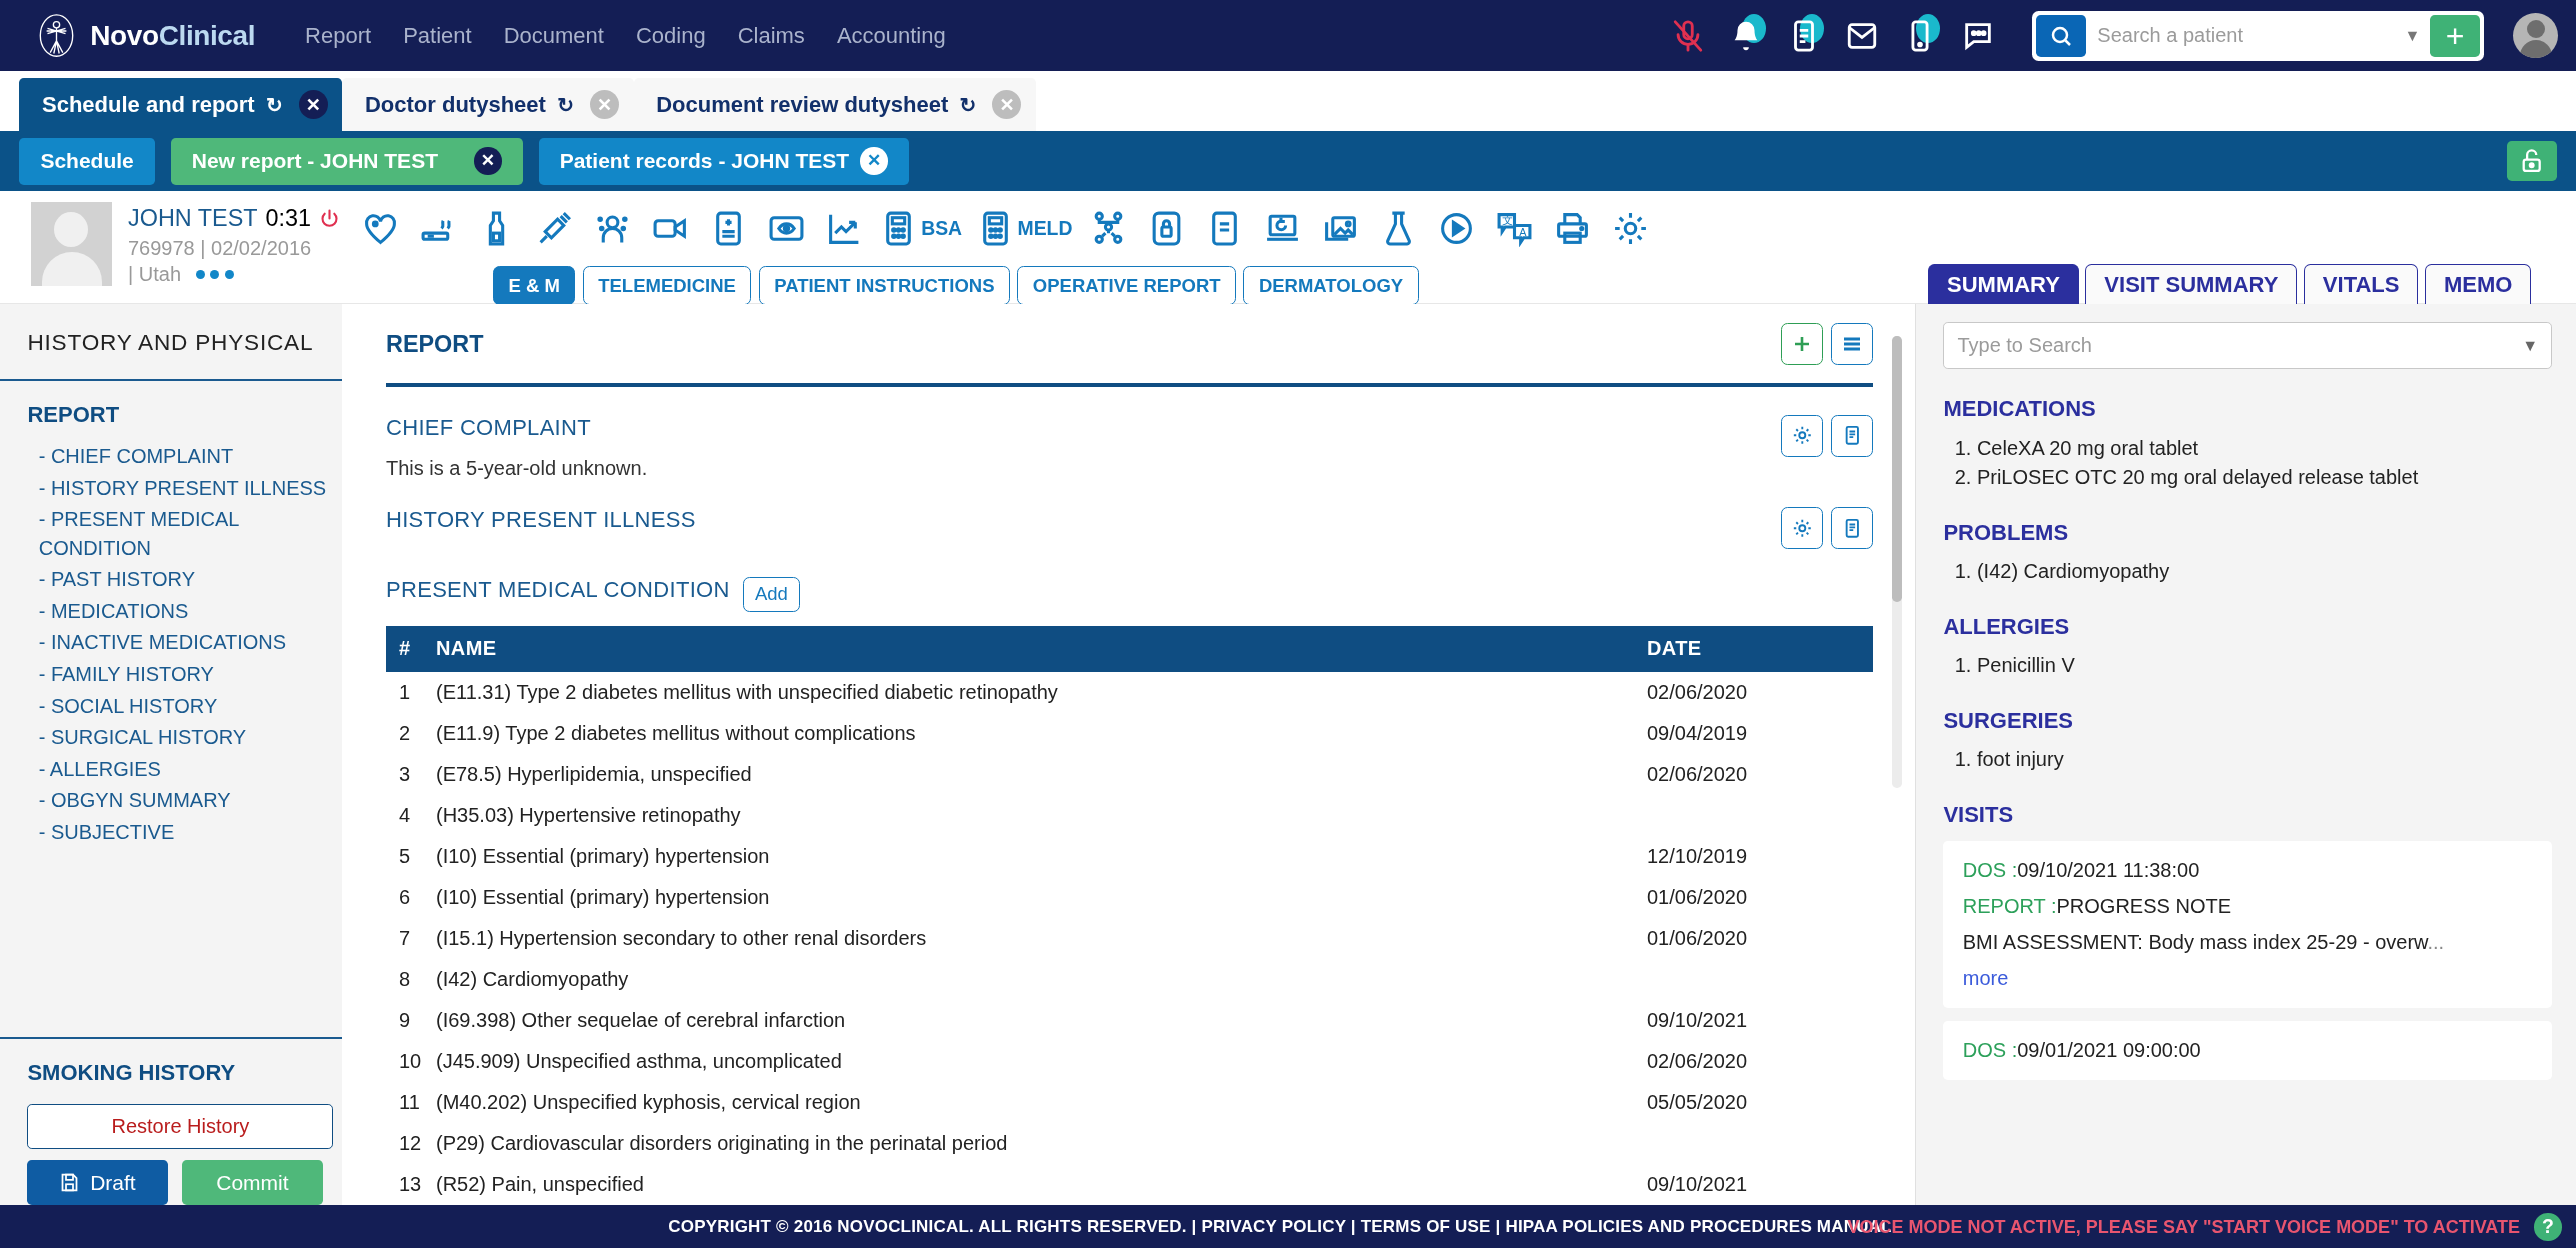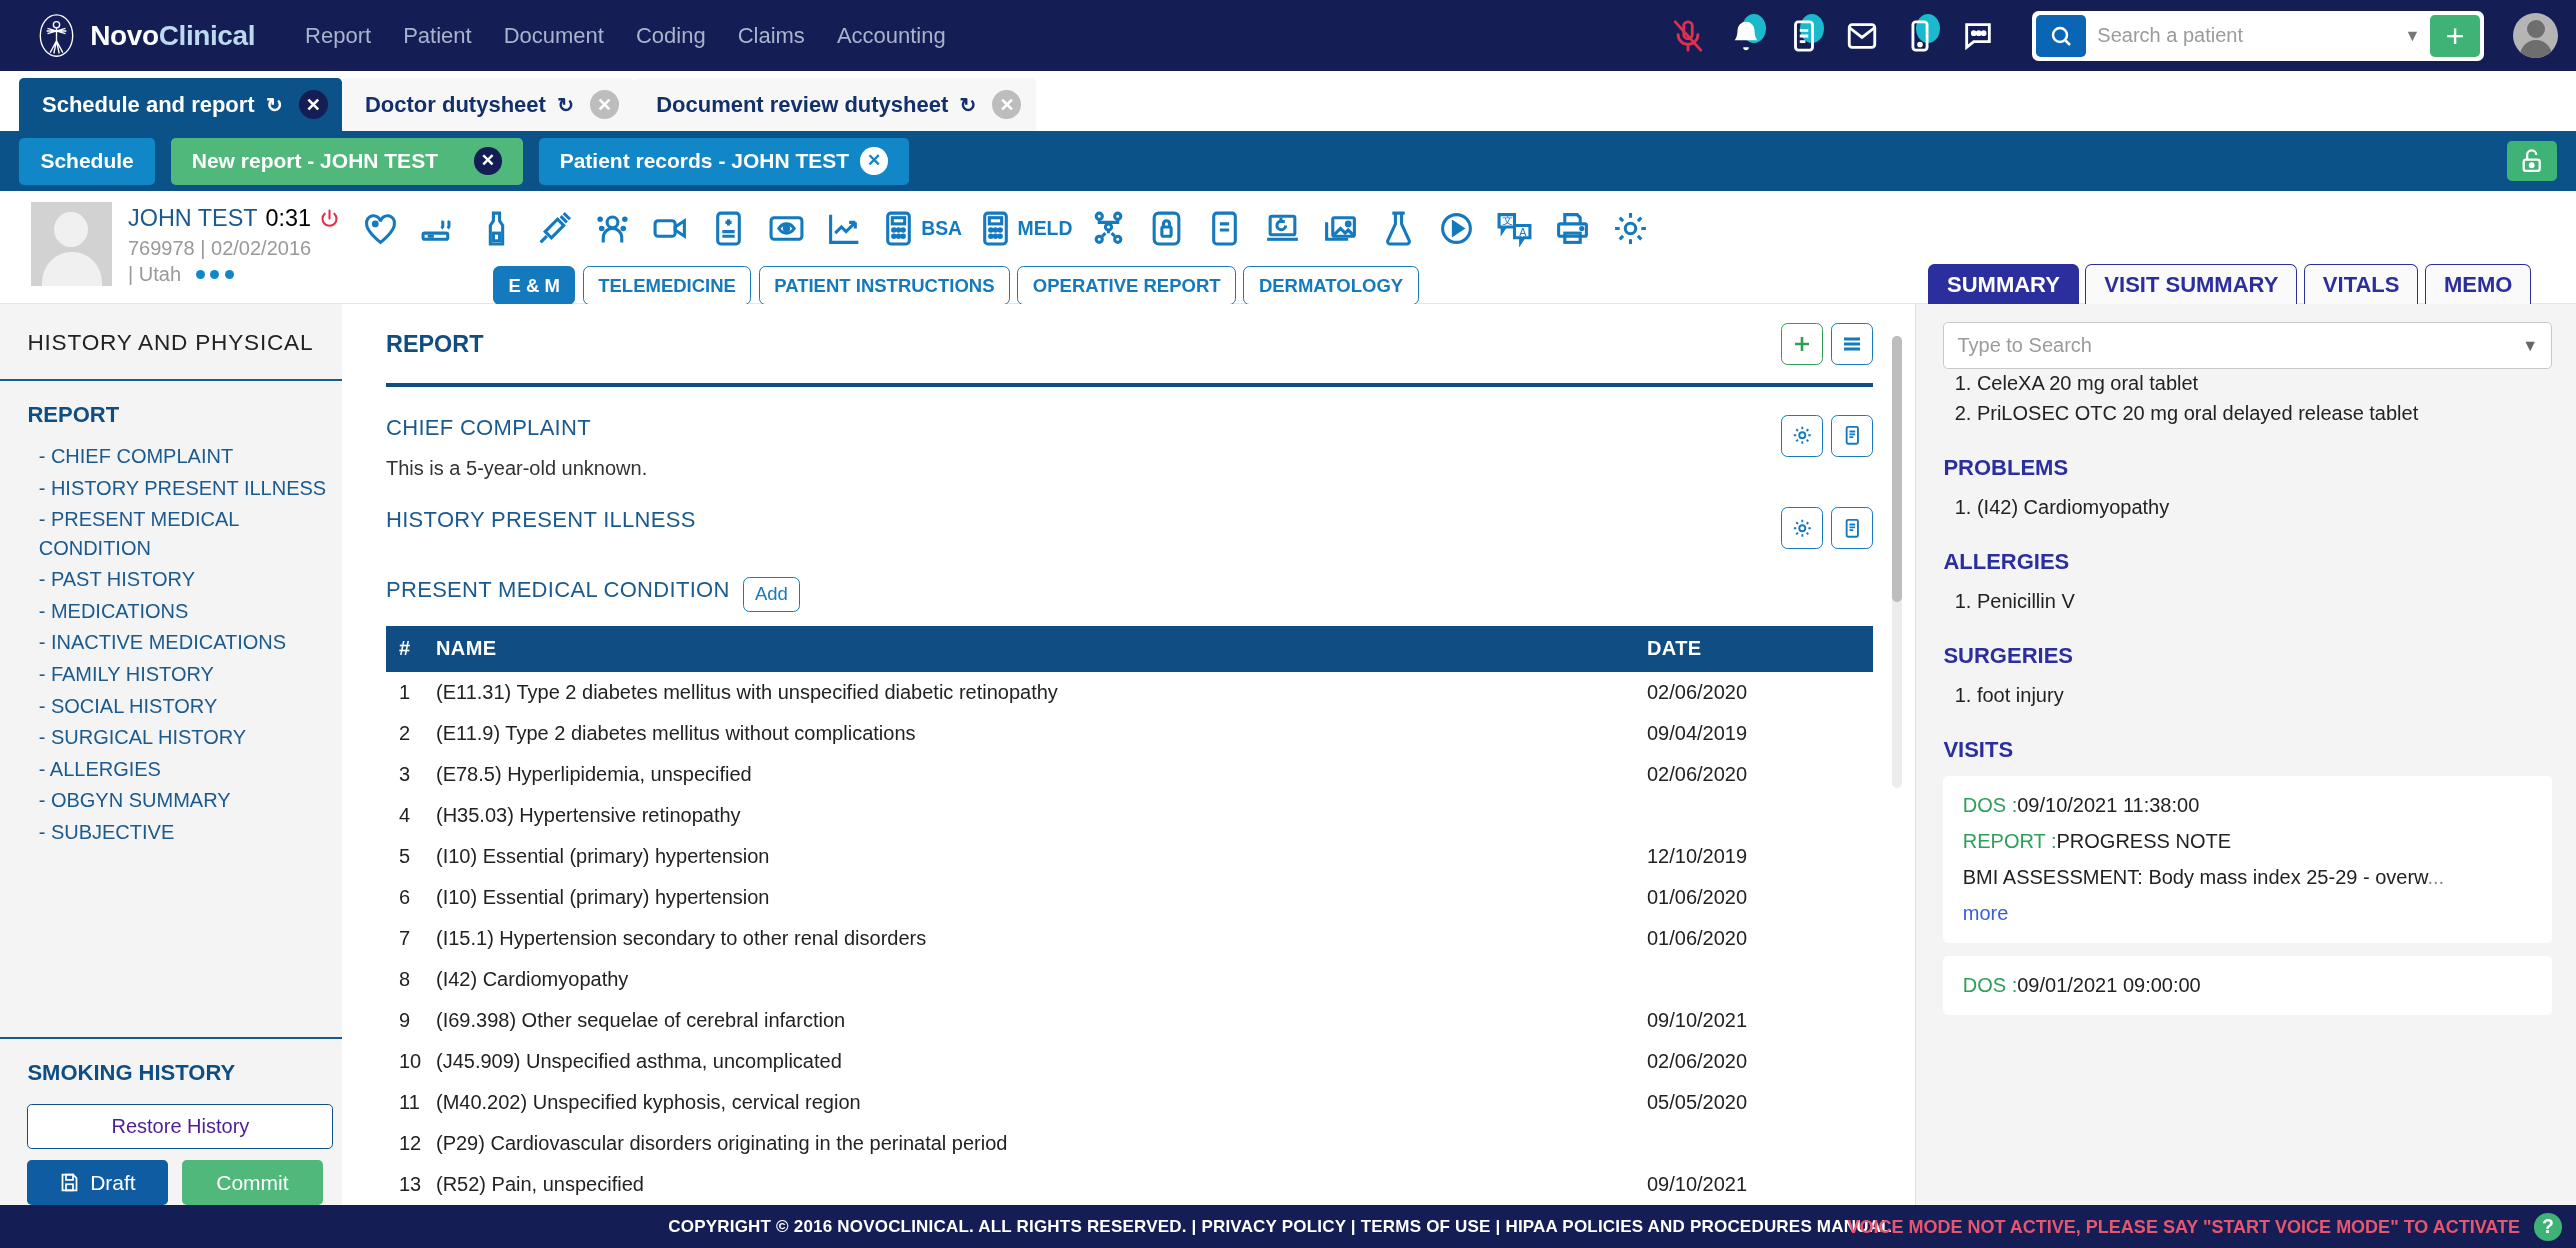--- a/index.html
+++ b/index.html
@@ -101,21 +101,21 @@
 
   
   .lsb { width: 342px; background: #f4f4f4; display: flex; flex-direction: column; flex: 0 0 342px; }
   .lsb-title { font-size: 22.6px; color: #222; letter-spacing: 0.8px; padding: 26px 0 22.6px 27.4px; border-bottom: 2.4px solid #1a5a8f; }
   .lsb-body { flex: 1; padding: 21px 0 0 27.4px; overflow: hidden; }
   .lsb-h { font-size: 22px; font-weight: bold; color: #0f4d82; margin-bottom: 13px; }
   .lsb-item { font-size: 20px; color: #1a5a8f; padding: 1.6px 0 1.6px 11.3px; line-height: 1.42; cursor: pointer; }
   .lsb-foot { border-top: 2.4px solid #1a5a8f; padding: 21px 19.4px 0 27.4px; }
   .lsb-foot .lsb-h { margin-bottom: 18px; }
   .btn-restore { width: 306px; height: 45px; border: 1.6px solid #0f4d82; border-radius: 4.8px; background: #fff;
-                 color: #4c1d95; font-size: 20px; display: flex; align-items: center; justify-content: center; cursor: pointer; }
+                 color: #b91c1c; font-size: 20px; display: flex; align-items: center; justify-content: center; cursor: pointer; }
   .foot-btns { display: flex; gap: 14.5px; margin-top: 11.3px; }
   .btn-draft { width: 147px; height: 45px; background: #0f5ca3; color: #fff; border-radius: 4.8px; font-size: 21px;
                display: flex; align-items: center; justify-content: center; gap: 9.7px; cursor: pointer; }
   .btn-commit { width: 147px; height: 45px; background: #4fb87a; color: #fff; border-radius: 4.8px; font-size: 21px;
                 display: flex; align-items: center; justify-content: center; cursor: pointer; }
 
   
   .center { flex: 1; min-width: 0; position: relative; background: #fff; padding: 0 0 0 0; overflow: hidden; }
   .center-inner { padding: 19.4px 42px 0 44px; position: relative; height: 100%; }
   .rep-head { display: flex; align-items: center; }
@@ -700,20 +700,21 @@
           <i></i>
         </div>
     </div>
 
     <div class="rsb">
       <div class="rsearch">
         <input placeholder="Type to Search" style="">
         <span class="cz">▼</span>
       </div>
 
+      <div class="rs-h">MEDICATIONS</div>
       <div class="rs-li">1. CeleXA 20 mg oral tablet</div>
       <div class="rs-li">2. PriLOSEC OTC 20 mg oral delayed release tablet</div>
 
       <div class="rs-h">PROBLEMS</div>
       <div class="rs-li">1. (I42) Cardiomyopathy</div>
 
       <div class="rs-h">ALLERGIES</div>
       <div class="rs-li">1. Penicillin V</div>
 
       <div class="rs-h">SURGERIES</div>

